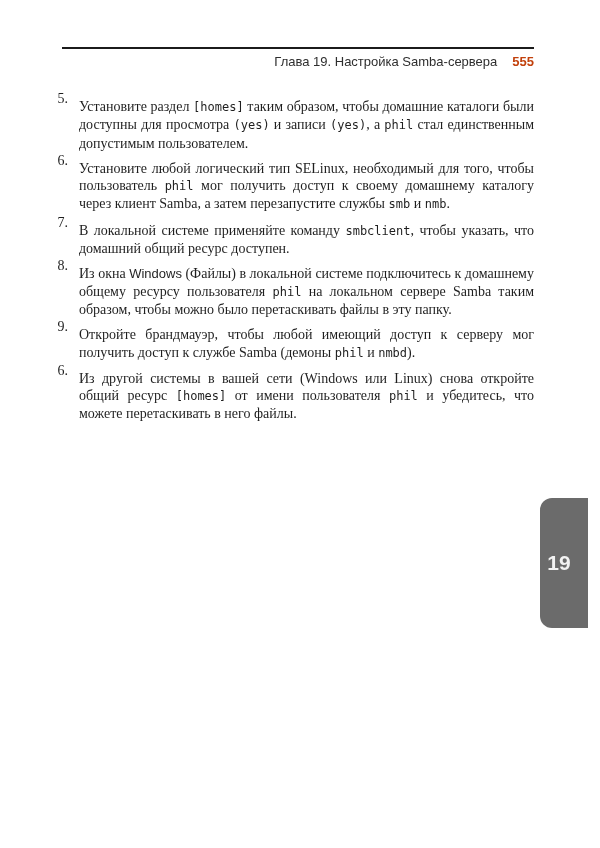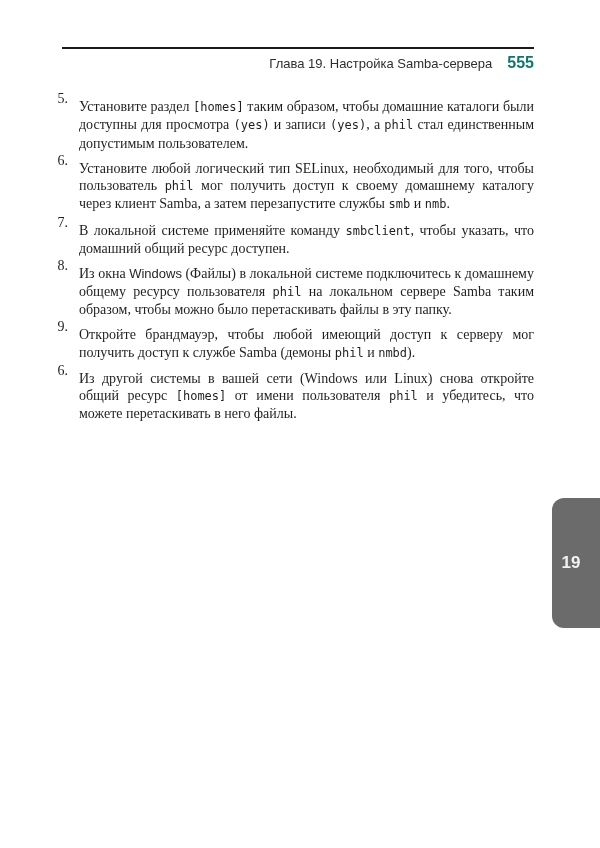--- a/index.html
+++ b/index.html
@@ -29,22 +29,22 @@
     justify-content: flex-end;
     align-items: center;
     gap: 15px;
     padding-top: 5px;
     font-family: "Liberation Sans", sans-serif;
     font-size: 13px;
     color: #2e2e2e;
   }
   .page-number {
     font-weight: bold;
-    font-size: 16px;
-    color: #0f766e;
+    font-size: 13px;
+    color: #c2410c;
   }
 
   
   .list {
     position: absolute;
     left: 40px;
     top: 90px;
     width: 494px;
   }
   .item { display: flex; }
@@ -68,33 +68,33 @@
     font-size: 12px;
   }
   .seg-ui {
     font-family: "Liberation Sans", sans-serif;
     font-size: 13px;
   }
 
   
   .chapter-tab {
     position: absolute;
-    right: 0;
+    right: 12px;
     top: 498px;
     width: 48px;
     height: 130px;
     border-radius: 12px 0 0 12px;
     display: flex;
     align-items: center;
     justify-content: center;
     padding-right: 10px;
     box-sizing: border-box;
     font-family: "Liberation Sans", sans-serif;
     font-weight: bold;
-    font-size: 17px;
+    font-size: 21px;
   }
 </style>
 </head>
 <body>
 
 <div class="page">
 
   <div class="header">
     <div class="header-rule"></div>
     <div class="header-row">

